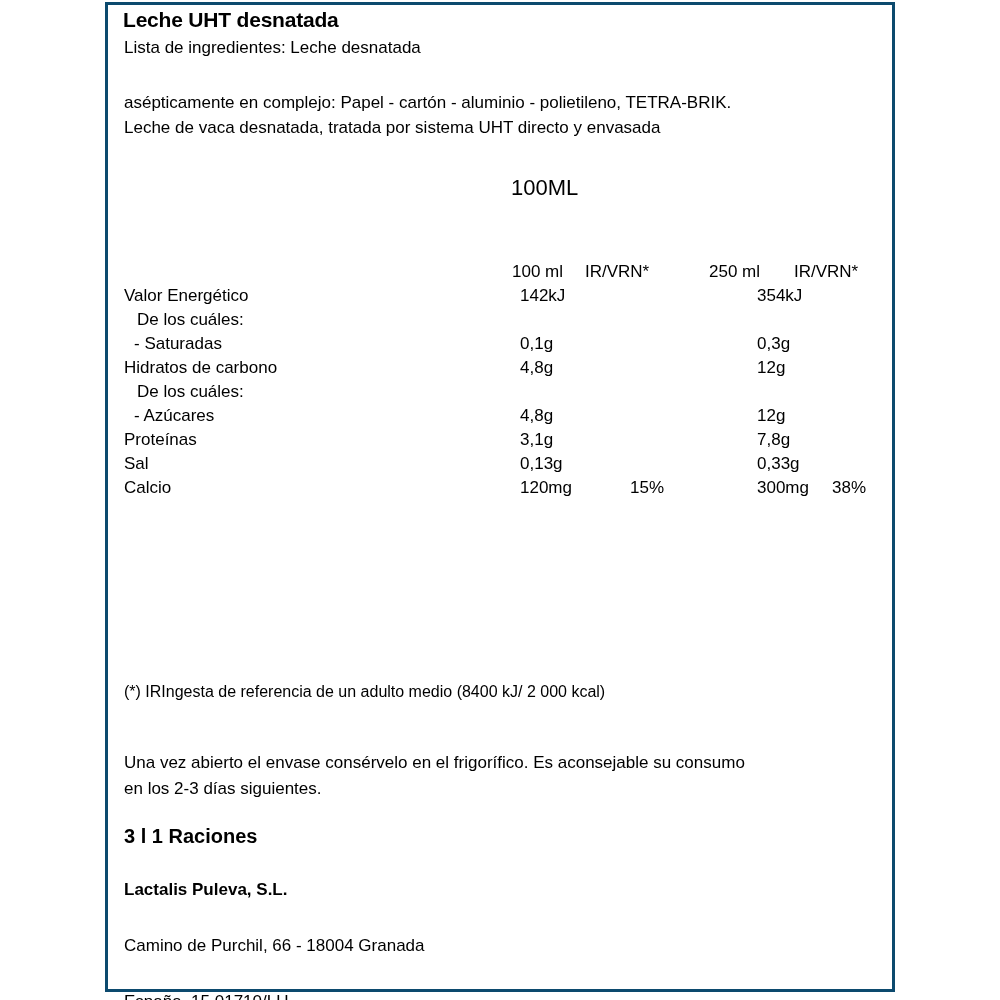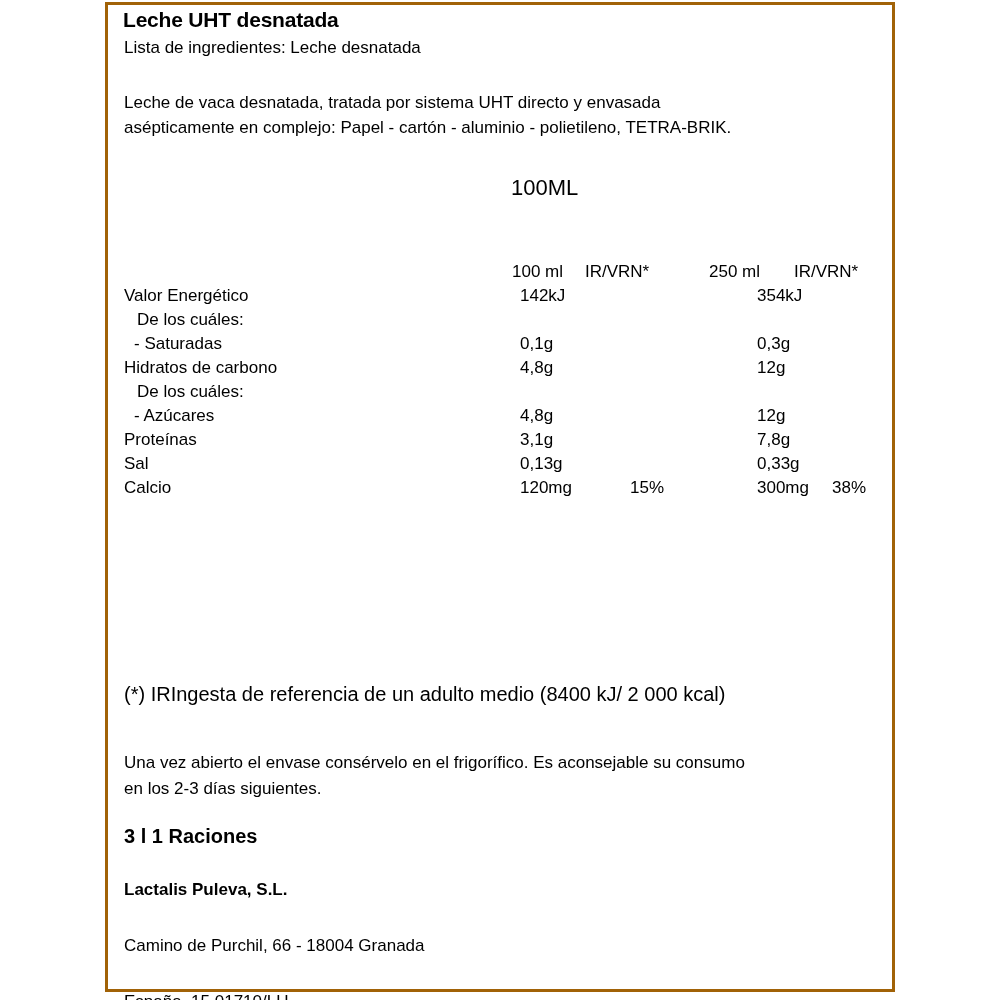--- a/index.html
+++ b/index.html
@@ -14,21 +14,21 @@
     color: #000000;
     overflow: hidden;
   }
 
   #label-frame {
     position: absolute;
     left: 105px;
     top: 2px;
     width: 790px;
     height: 990px;
-    border: 3px solid #a16207;
+    border: 3px solid #0c4a6e;
     box-sizing: border-box;
     background: #ffffff;
   }
 
   .inner {
     position: relative;
     width: 100%;
     height: 100%;
   }
 
@@ -101,21 +101,21 @@
   .hdr .h-100 { left: 404px; }
   .hdr .h-ir1 { left: 477px; }
   .hdr .h-250 { left: 601px; }
   .hdr .h-ir2 { left: 686px; }
 
   
   .footnote {
     position: absolute;
     left: 16px;
     top: 678px;
-    font-size: 20px;
+    font-size: 16px;
     white-space: nowrap;
   }
   .storage {
     position: absolute;
     left: 16px;
     top: 745px;
     width: 762px;
     font-size: 17px;
     line-height: 26px;
   }
@@ -144,22 +144,22 @@
 <body>
 
 <div id="label-frame">
   <div class="inner">
 
     <div class="product-title">Leche UHT desnatada</div>
 
     <div class="ingredients-line"><span>Lista de ingredientes: </span><span class="bold">Leche</span><span> desnatada</span></div>
 
     <div class="description">
+      <div class="line">asépticamente en complejo: Papel - cartón - aluminio - polietileno, TETRA-BRIK.</div>
       <div class="line">Leche de vaca desnatada, tratada por sistema UHT directo y envasada</div>
-      <div class="line">asépticamente en complejo: Papel - cartón - aluminio - polietileno, TETRA-BRIK.</div>
     </div>
 
     <div class="serving-caption">100ML</div>
 
     <div class="nutri-table">
       <div class="nrow hdr">
         <span class="cell h-100">100 ml</span>
         <span class="cell h-ir1">IR/VRN*</span>
         <span class="cell h-250">250 ml</span>
         <span class="cell h-ir2">IR/VRN*</span>

